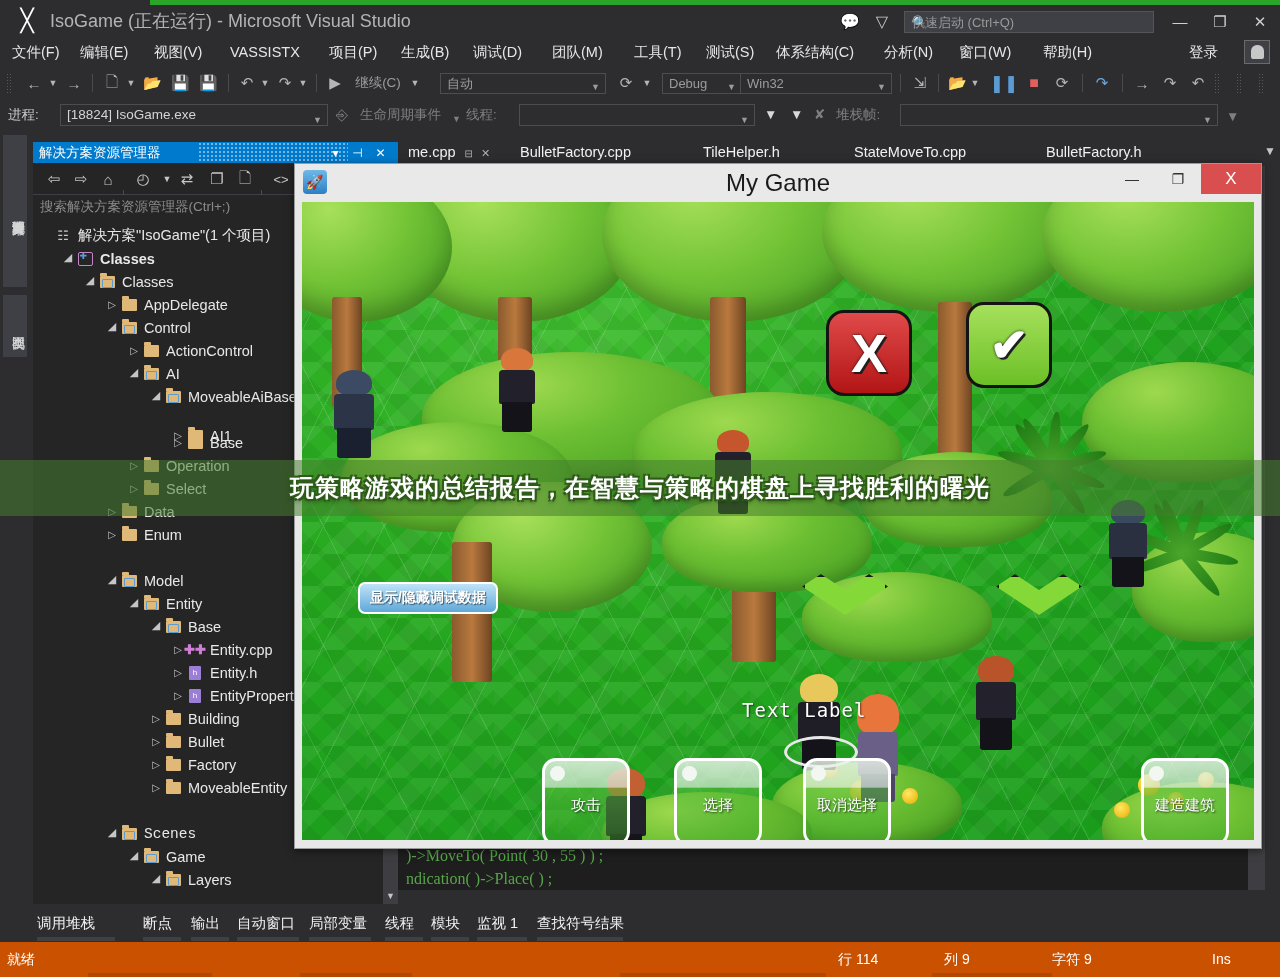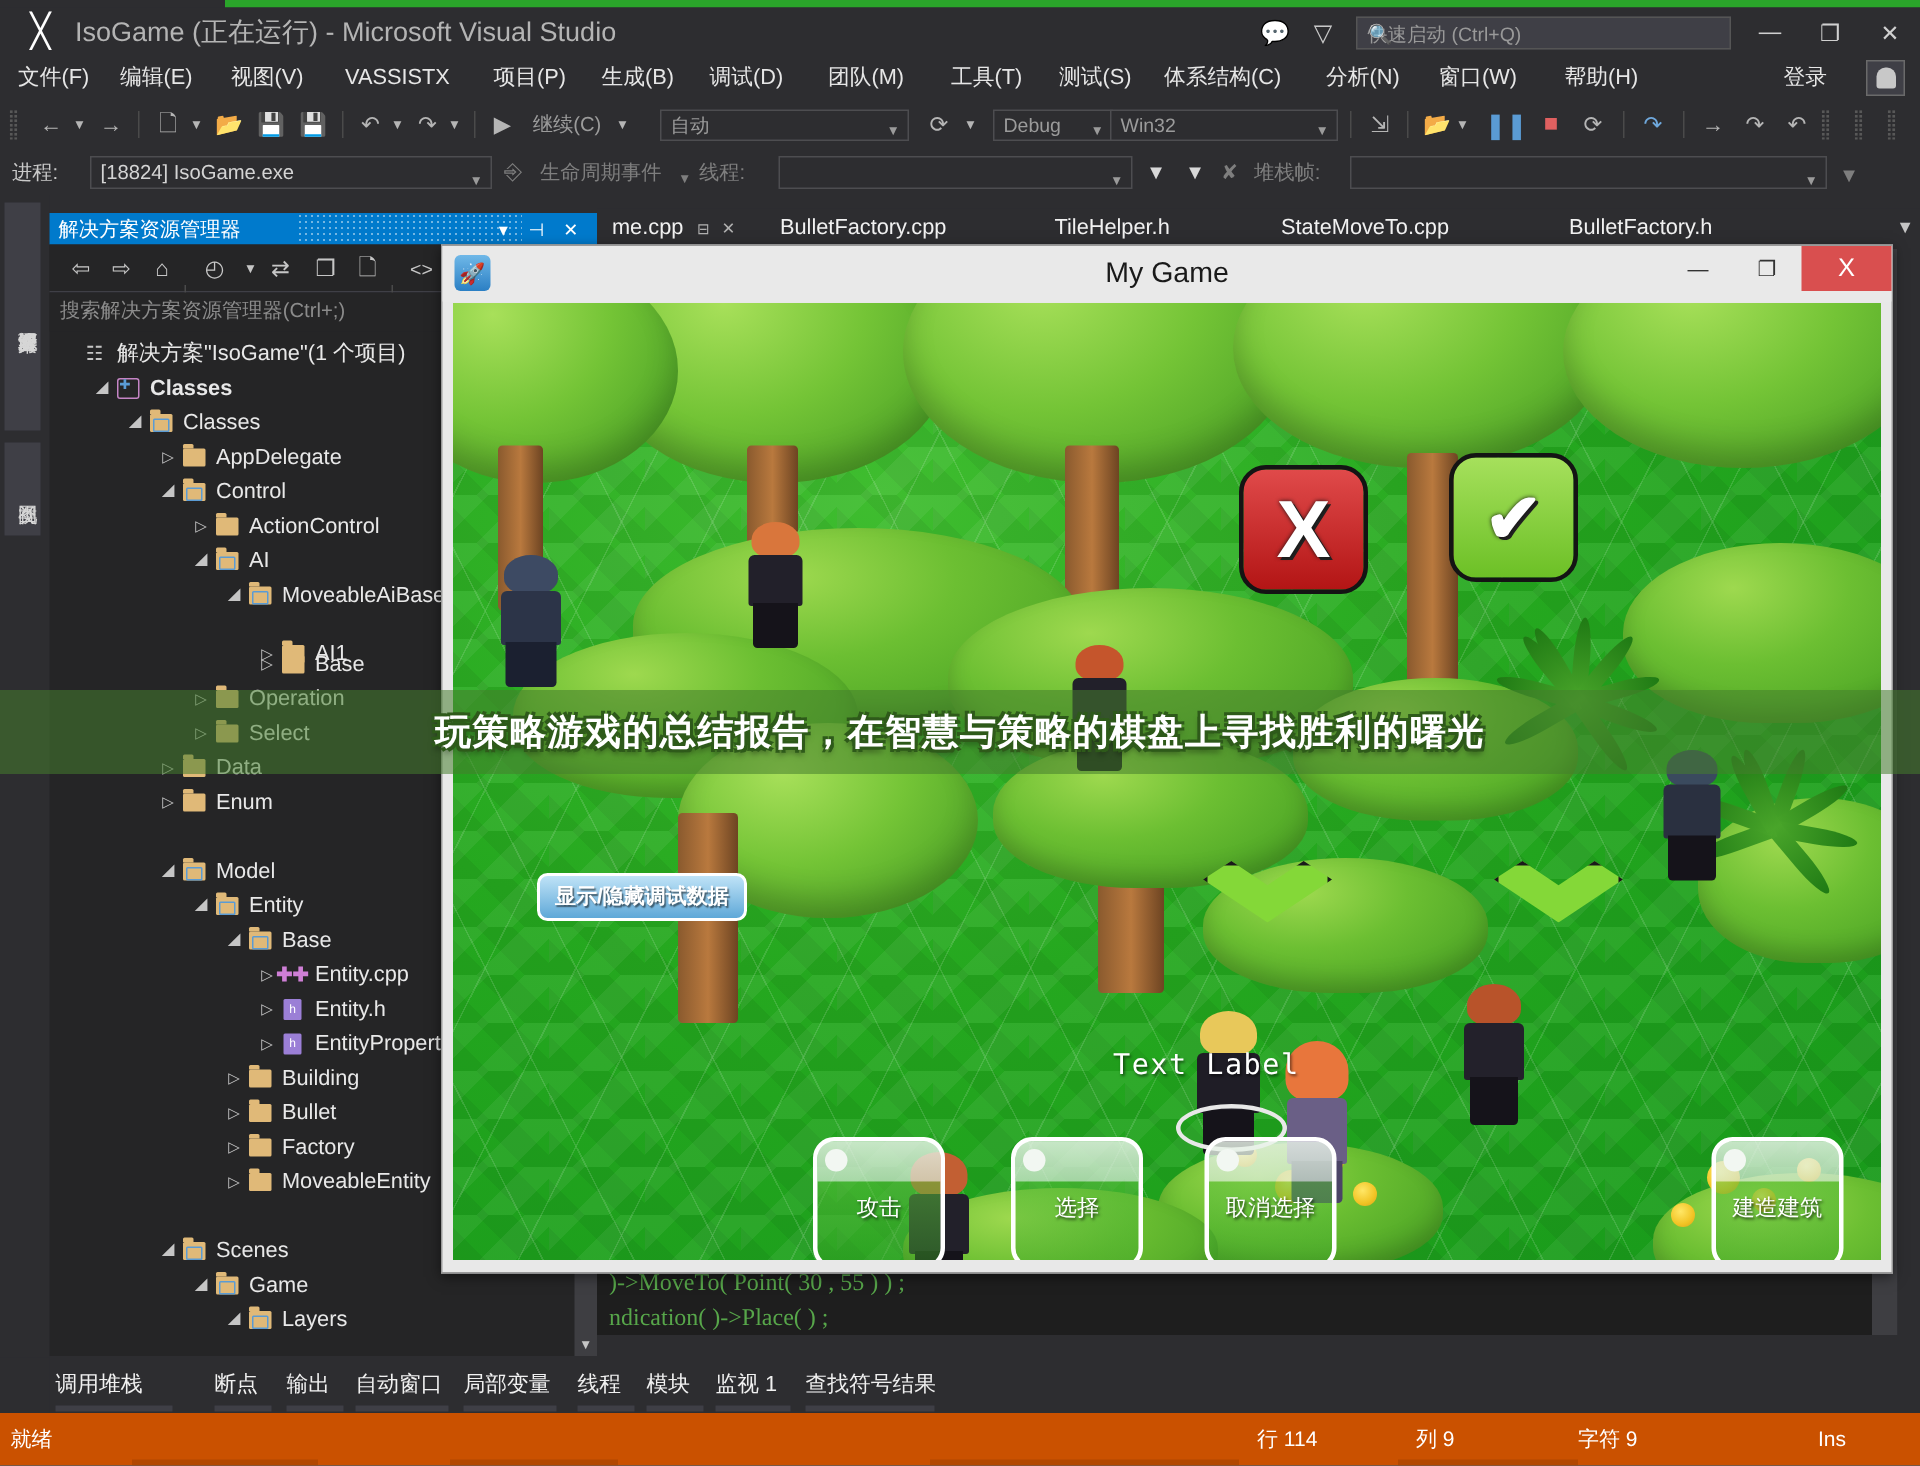--- a/index.html
+++ b/index.html
@@ -131,21 +131,21 @@
   .ed-right { position:absolute; left:1265px; top:166px; width:15px; height:724px; background:#2d2d30; }
 
   
   .gamewin { position:absolute; left:294px; top:163px; width:968px; height:686px;
              background:#e8e8e8; border:1px solid #9a9a9a; box-shadow:0 2px 8px rgba(0,0,0,.5); }
   .game-title { position:absolute; left:0; top:0; width:966px; height:37px; background:#e9e9e9; }
   .game-icon { position:absolute; left:8px; top:6px; width:24px; height:24px;
                background:linear-gradient(#6fb8e8,#2b7fc4); border-radius:4px;
                display:flex; align-items:center; justify-content:center; font-size:14px; color:#fff; }
   .game-title .t { position:absolute; left:0; top:0; width:966px; height:37px; line-height:37px;
-                   text-align:center; font-size:19px; color:#1a1a1a; }
+                   text-align:center; font-size:24px; color:#1a1a1a; }
   .gw-btn { position:absolute; top:0; width:46px; height:30px; display:flex; align-items:center;
             justify-content:center; font-size:14px; color:#333; }
   .gw-close { position:absolute; right:0; top:0; width:60px; height:30px; background:#d94f4f;
               display:flex; align-items:center; justify-content:center; color:#fff; font-size:17px; }
   .canvas { position:absolute; left:7px; top:38px; width:952px; height:638px; overflow:hidden;
             background:#1b8f1b; }
 
   
   .grass {
     position:absolute; inset:0;
@@ -589,21 +589,21 @@
             <div class="folder"></div>
           </div>
           <div style="margin-left: 5px;">MoveableEntity</div>
         </div>
         <div class="trow" style="top: 598px;">
           <div style="width: 72px; flex: 0 0 auto;"></div>
           <div class="tw open"></div>
           <div class="ticon">
             <div class="folder sol"></div>
           </div>
-          <div style="margin-left: 5px;">Scenes</div>
+          <div style="margin-left: 5px; font-family: Liberation Mono, monospace;">Scenes</div>
         </div>
         <div class="trow" style="top: 621px;">
           <div style="width: 94px; flex: 0 0 auto;"></div>
           <div class="tw open"></div>
           <div class="ticon">
             <div class="folder sol"></div>
           </div>
           <div style="margin-left: 5px;">Game</div>
         </div>
         <div class="trow" style="top: 644px;">

